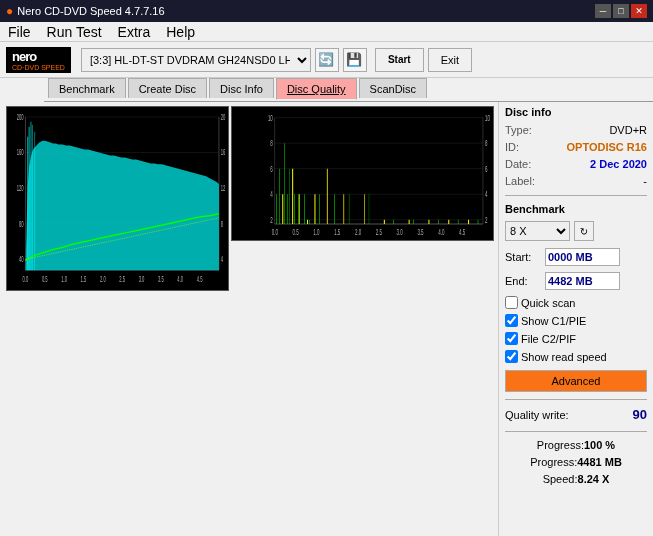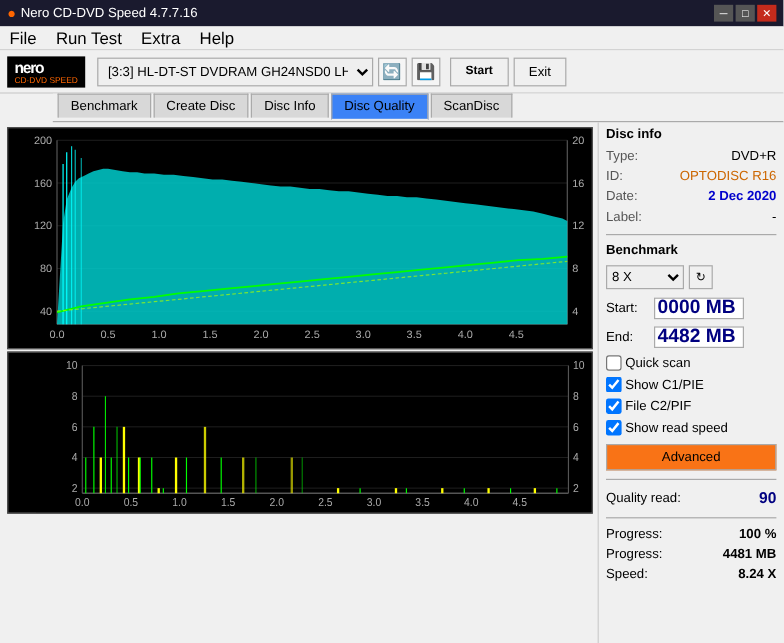--- a/index.html
+++ b/index.html
@@ -22,63 +22,63 @@
     .logo-text { color: white; font-size: 13px; font-weight: bold; letter-spacing: -1px; }
     .logo-sub { color: #ff6600; font-size: 7px; letter-spacing: 0; }
     .drive-select { width: 230px; height: 24px; font-size: 11px; border: 1px solid #aaa; padding: 0 4px; }
     .toolbar-icon-btn { width: 24px; height: 24px; border: 1px solid #aaa; background: #f5f5f5; cursor: pointer; display: flex; align-items: center; justify-content: center; font-size: 13px; }
     .start-btn { height: 24px; padding: 0 12px; background: #f0f0f0; border: 1px solid #aaa; cursor: pointer; font-size: 10px; font-weight: bold; margin-left: 4px; }
     .exit-btn { height: 24px; padding: 0 12px; background: #f0f0f0; border: 1px solid #aaa; cursor: pointer; font-size: 11px; }
 
     
     .tabs { background: #f0f0f0; display: flex; align-items: flex-start; height: 24px; border-bottom: 1px solid #999; padding-left: 4px; gap: 2px; margin-left: 44px; }
     .tab { padding: 2px 10px; border: 1px solid #aaa; border-bottom: none; background: #d8d8d8; cursor: pointer; font-size: 11px; height: 20px; display: flex; align-items: center; }
-    .tab.active { background: #3b82f6; border-bottom: 1px solid #f0f0f0; margin-bottom: -1px; height: 22px; }
+    .tab.active { background: #fca5a5; border-bottom: 1px solid #f0f0f0; margin-bottom: -1px; height: 22px; text-decoration: underline; }
 
     
     .main { display: flex; height: calc(536px - 22px - 20px - 36px - 24px); background: #f0f0f0; }
 
     
-    .chart-area { flex: 1; padding: 4px 4px 4px 6px; display: flex; flex-direction: column; gap: 2px; }
+    .chart-area { flex: 1; padding: 4px 4px 4px 6px; display: flex; flex-direction: row; gap: 2px; }
 
     
     .chart-container { background: #000; border: 1px solid #555; position: relative; overflow: hidden; }
     .chart-top { height: 185px; }
     .chart-bottom { height: 135px; padding-left: 23px; }
 
     
     .right-panel { width: 155px; padding: 4px 6px; border-left: 1px solid #ccc; display: flex; flex-direction: column; gap: 4px; overflow-y: auto; }
 
     .section-title { font-size: 11px; font-weight: bold; margin-bottom: 2px; }
 
     .info-row { display: flex; justify-content: space-between; font-size: 11px; margin-bottom: 1px; }
     .info-label { color: #555; }
     .info-value { color: #000; font-weight: normal; }
     .info-value.blue { color: #0000cc; font-weight: bold; }
-    .info-value.orange { color: #cc6600; font-weight: normal; }
+    .info-value.orange { color: #cc6600; font-weight: bold; }
 
     .settings-row { display: flex; align-items: flex-start; gap: 4px; margin-bottom: 3px; }
     .speed-select { width: 65px; height: 20px; font-size: 11px; border: 1px solid #aaa; }
     .refresh-btn { width: 20px; height: 20px; border: 1px solid #aaa; background: #f0f0f0; cursor: pointer; font-size: 10px; display: flex; align-items: center; justify-content: center; }
 
-    .mb-field { border: 1px solid #aaa; background: white; width: 75px; height: 18px; font-size: 16px; padding: 0 2px; color: #000080; font-weight: bold; text-align: left; }
+    .mb-field { border: 1px solid #aaa; background: white; width: 75px; height: 18px; font-size: 11px; padding: 0 2px; color: #000080; font-weight: bold; text-align: left; }
     .field-row { display: flex; align-items: center; gap: 4px; margin-bottom: 2px; font-size: 11px; }
     .field-label { width: 36px; }
 
     .checkbox-row { display: flex; align-items: center; gap: 3px; margin-bottom: 1px; font-size: 11px; }
     .checkbox-row input[type=checkbox] { width: 13px; height: 13px; margin: 0; }
 
     .advanced-btn { width: 100%; height: 22px; background: #f97316; border: 1px solid #aaa; cursor: pointer; font-size: 11px; margin-top: 2px; }
 
     .divider { border-top: 1px solid #aaa; margin: 3px 0; }
 
     .quality-row { display: flex; justify-content: space-between; align-items: center; font-size: 11px; margin-bottom: 2px; }
     .quality-value { font-weight: bold; color: #000080; font-size: 13px; }
 
-    .progress-row { display: flex; justify-content: space-between; font-size: 11px; margin-bottom: 1px; }
+    .progress-row { display: flex; justify-content: center; font-size: 11px; margin-bottom: 1px; }
     .progress-value { font-weight: bold; }
 
     
     svg { display: block; }
   </style>
 </head>
 <body>
 
 <div class="title-bar">
   <div class="title-bar-title">
@@ -313,21 +313,21 @@
     <div class="checkbox-row">
       <input type="checkbox" checked="" style="">
       <label>Show read speed</label>
     </div>
 
     <button class="advanced-btn">Advanced</button>
 
     <div class="divider"></div>
 
     <div class="quality-row">
-      <span>Quality read:</span>
+      <span>Quality write:</span>
       <span class="quality-value">90</span>
     </div>
 
     <div class="divider"></div>
 
     <div class="progress-row">
       <span>Progress:</span>
       <span class="progress-value">100 %</span>
     </div>
     <div class="progress-row">

